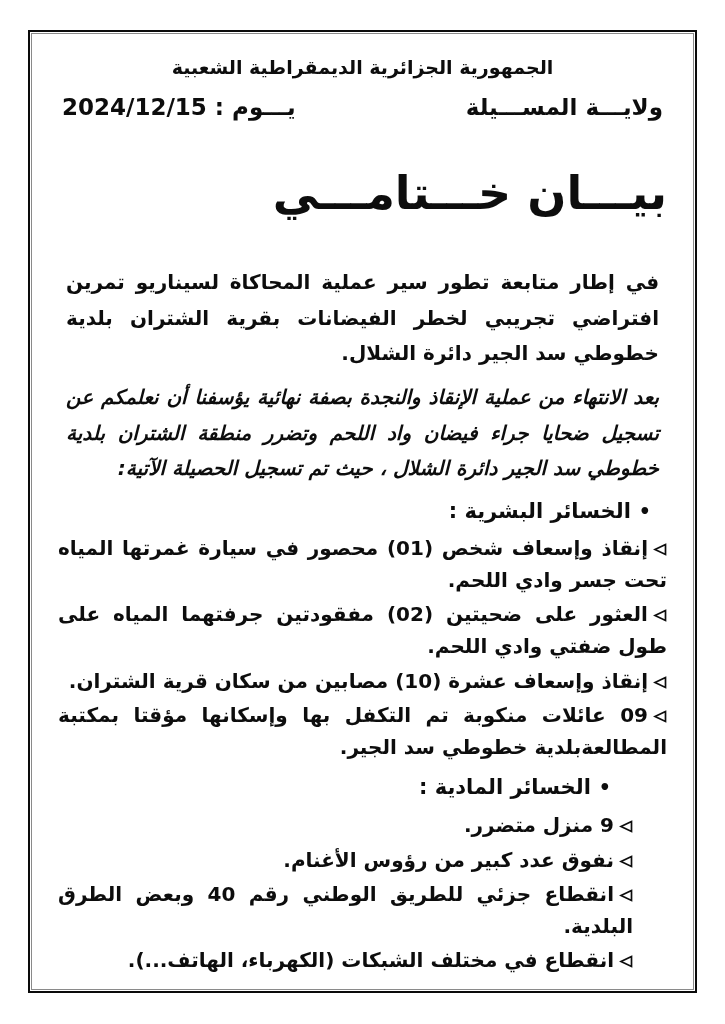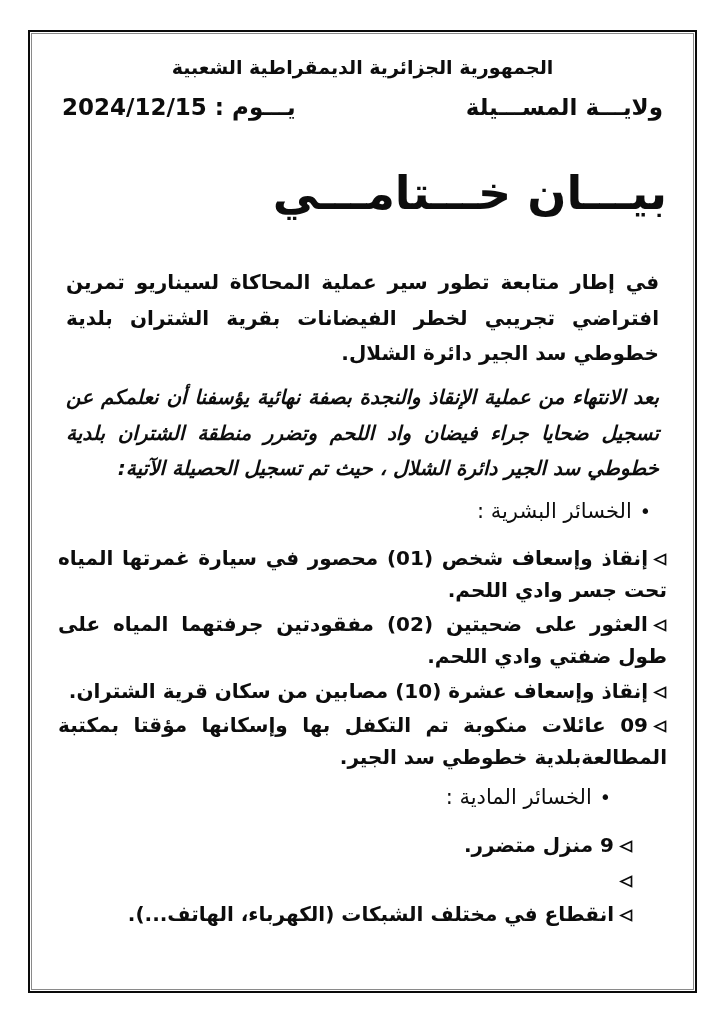--- a/index.html
+++ b/index.html
@@ -63,32 +63,32 @@
     font-weight: bold;
     line-height: 1.78;
     text-align: justify;
     text-justify: inter-word;
     margin: 8px;
   }
   .para.intro1 { margin-top: 44px; }
   .para.intro2 { margin-top: 6px; font-style: italic; }
   .section-head {
     font-size: 21px;
-    font-weight: normal;
+    font-weight: bold;
     margin-top: 8px;
     line-height: 1.55;
   }
   .section-head .bullet {
     display: inline-block;
     margin-left: 8px;
     font-size: 19px;
   }
   .section-head.indent-1 { padding-right: 16px; }
   .section-head.indent-2 { padding-right: 56px; }
-  .loss-list { margin: 16px 0 0 0; }
+  .loss-list { margin: 6px 0 0 0; }
   .list-item {
     font-size: 20px;
     font-weight: bold;
     line-height: 1.58;
     text-align: justify;
     text-justify: inter-word;
     margin-top: 3px;
   }
   .loss-list.material { padding-right: 34px; }
   .arrow {
@@ -141,19 +141,22 @@
   <div class="section-head indent-2">
     <span class="bullet">•</span><span>الخسائر المادية :</span>
   </div>
 
   <div class="loss-list material">
     <div class="list-item"><svg class="arrow" viewBox="0 0 14 13">
           <path d="M12.5 1.5 L2 6.5 L12.5 11.5 Z" fill="#ffffff" stroke="#0d0d0d" stroke-width="1.7"></path>
         </svg><span>9 منزل متضرر.</span></div>
     <div class="list-item"><svg class="arrow" viewBox="0 0 14 13">
           <path d="M12.5 1.5 L2 6.5 L12.5 11.5 Z" fill="#ffffff" stroke="#0d0d0d" stroke-width="1.7"></path>
-        </svg></div>
+        </svg><span>نفوق عدد كبير من رؤوس الأغنام.</span></div>
+    <div class="list-item"><svg class="arrow" viewBox="0 0 14 13">
+          <path d="M12.5 1.5 L2 6.5 L12.5 11.5 Z" fill="#ffffff" stroke="#0d0d0d" stroke-width="1.7"></path>
+        </svg><span>انقطاع جزئي للطريق الوطني رقم 40 وبعض الطرق البلدية.</span></div>
     <div class="list-item"><svg class="arrow" viewBox="0 0 14 13">
           <path d="M12.5 1.5 L2 6.5 L12.5 11.5 Z" fill="#ffffff" stroke="#0d0d0d" stroke-width="1.7"></path>
         </svg><span>انقطاع في مختلف الشبكات (الكهرباء، الهاتف...).</span></div>
   </div>
 
 </div>
 
 </body></html>

